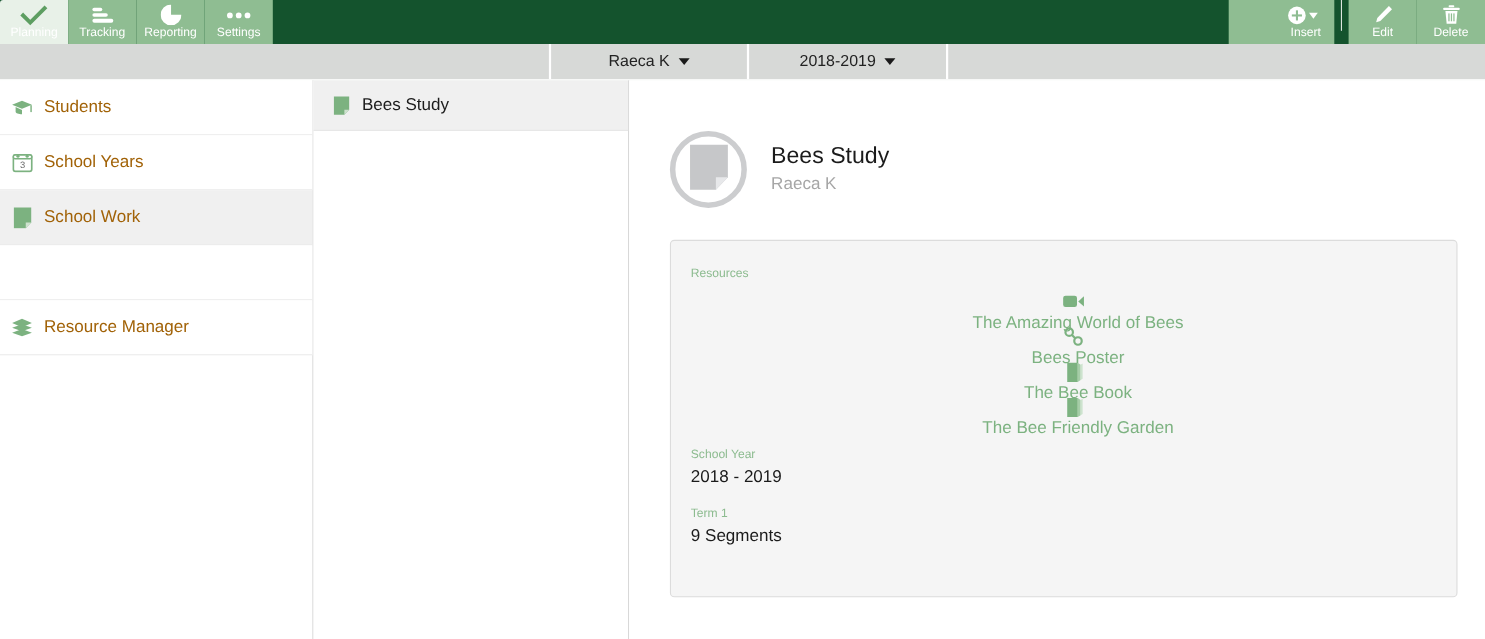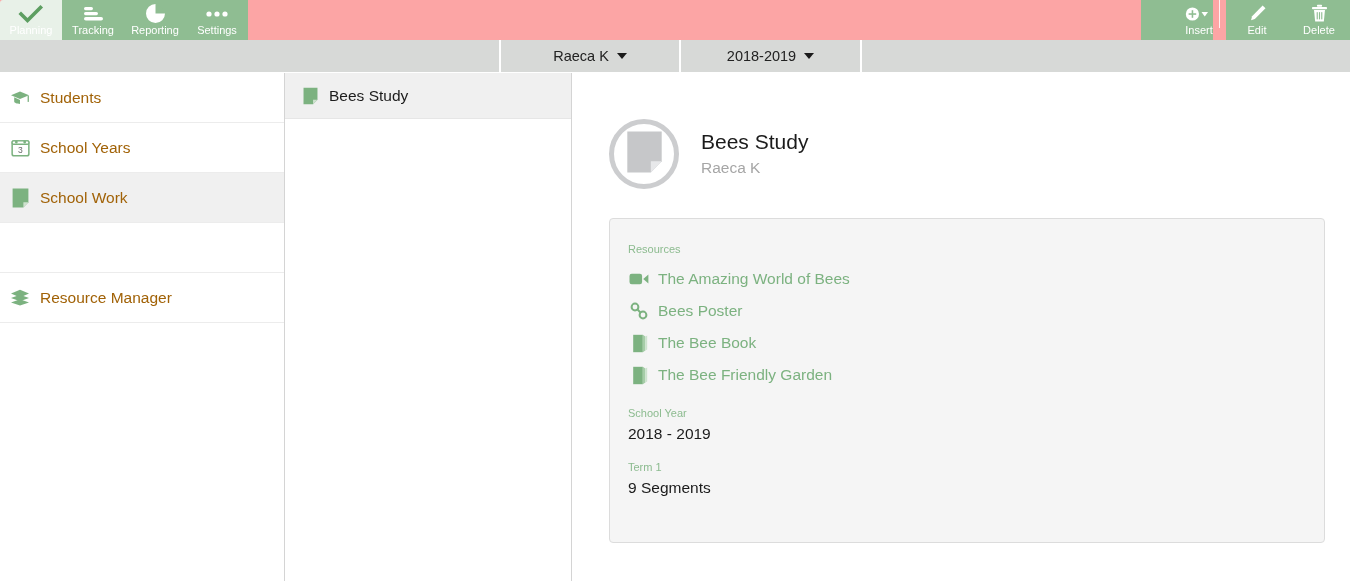--- a/index.html
+++ b/index.html
@@ -7,21 +7,21 @@
     width: 1350px; height: 581px;
     font-family: "Liberation Sans", sans-serif;
     background: #ffffff;
     overflow: hidden;
   }
 
   
   .topbar {
     position: relative;
     height: 40px;
-    background: #fca5a5;
+    background: #14532d;
     display: flex;
     align-items: flex-start;
   }
   .nav-group { display: flex; align-items: flex-start; }
   .nav-btn {
     width: 62px; height: 40px;
     display: flex; flex-direction: column;
     align-items: center; justify-content: flex-start;
     cursor: pointer;
     background: #8fbd92;
@@ -61,21 +61,21 @@
     padding-top: 3px;
   }
   .tool-btn .lbl {
     font-size: 11px; color: #ffffff; line-height: 13px;
     text-align: center; width: 100%;
   }
   .tool-sep {
     width: 1px; height: 28px; background: #ffffff;
     opacity: .85; margin: 0 6px;
   }
-  .insert-btn { width: 72px; padding-left: 44px; }
+  .insert-btn { width: 96px; padding-left: 44px; }
 
   
   .filterbar {
     height: 33px;
     background: #d7d9d7;
     display: flex;
     align-items: stretch;
     border-bottom: 1px solid #ffffff;
   }
   .fb-spacer { width: 499px; }
@@ -192,20 +192,21 @@
   .sec-label {
     font-size: 11px;
     color: #8cbb8f;
     line-height: 16px;
   }
   .res-list { margin-top: 6px; }
   .res-row {
     display: flex; align-items: center;
     height: 32px;
     cursor: pointer;
+    flex-direction: column;
   }
   .res-ic {
     width: 22px; height: 22px;
     display: flex; align-items: center; justify-content: center;
     flex: 0 0 22px;
   }
   .res-lbl {
     font-size: 15.5px;
     color: #7cb280;
     margin-left: 8px;

